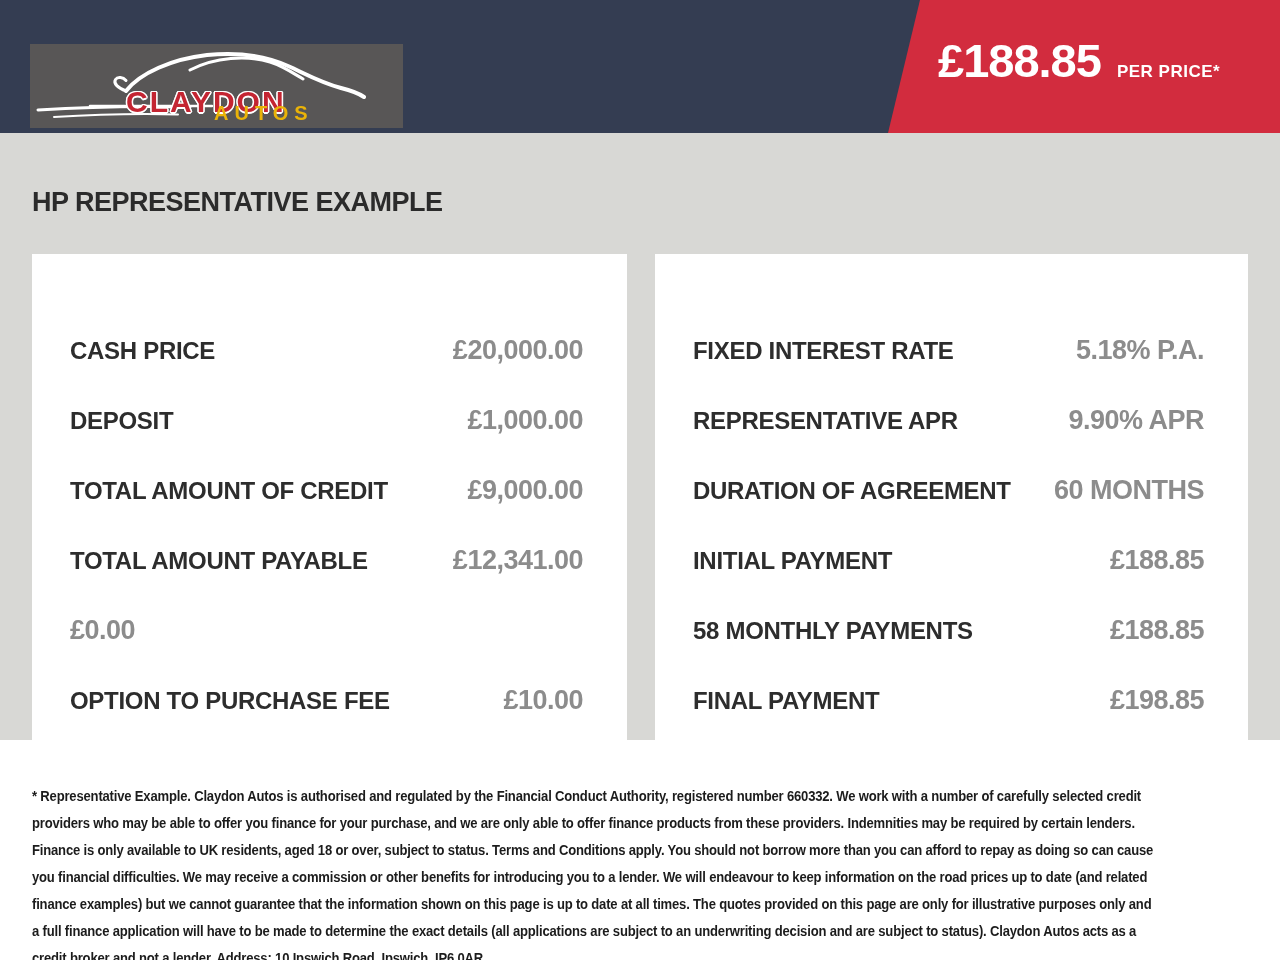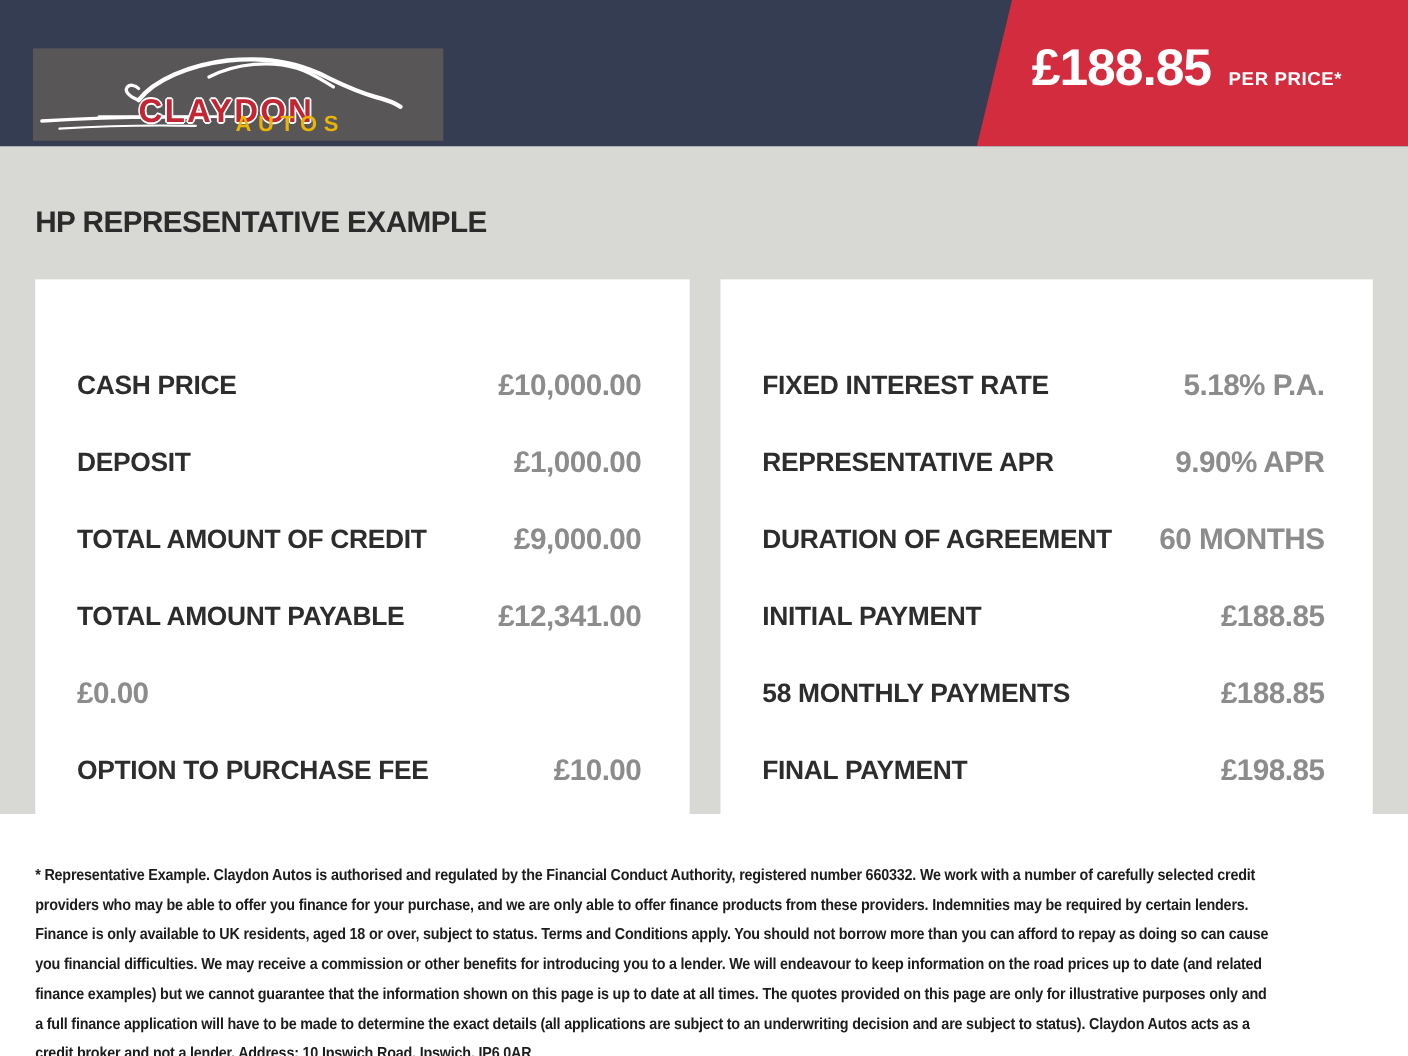--- a/index.html
+++ b/index.html
@@ -72,21 +72,21 @@
   </div>
 </div>
 
 <div class="content">
   <h1 class="page-title">HP REPRESENTATIVE EXAMPLE</h1>
   <div class="cards">
 
     <div class="card">
       <div class="row">
         <span class="lbl">CASH PRICE</span>
-        <span class="val">£10,000.00</span>
+        <span class="val">£20,000.00</span>
       </div>
       <div class="row">
         <span class="lbl">DEPOSIT</span>
         <span class="val">£1,000.00</span>
       </div>
       <div class="row">
         <span class="lbl">TOTAL AMOUNT OF CREDIT</span>
         <span class="val">£9,000.00</span>
       </div>
       <div class="row">

